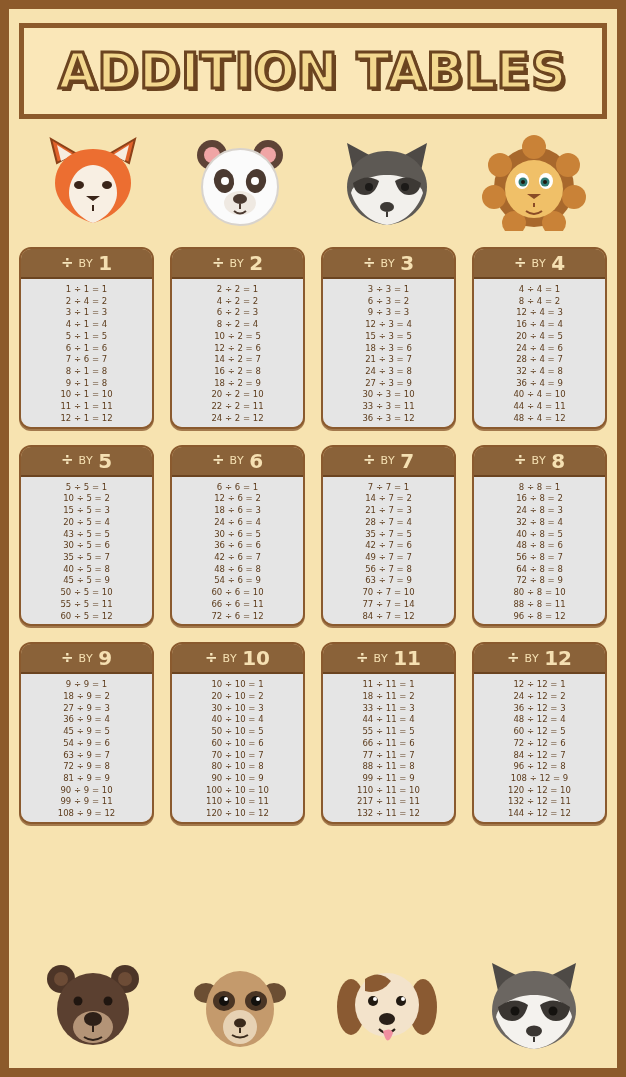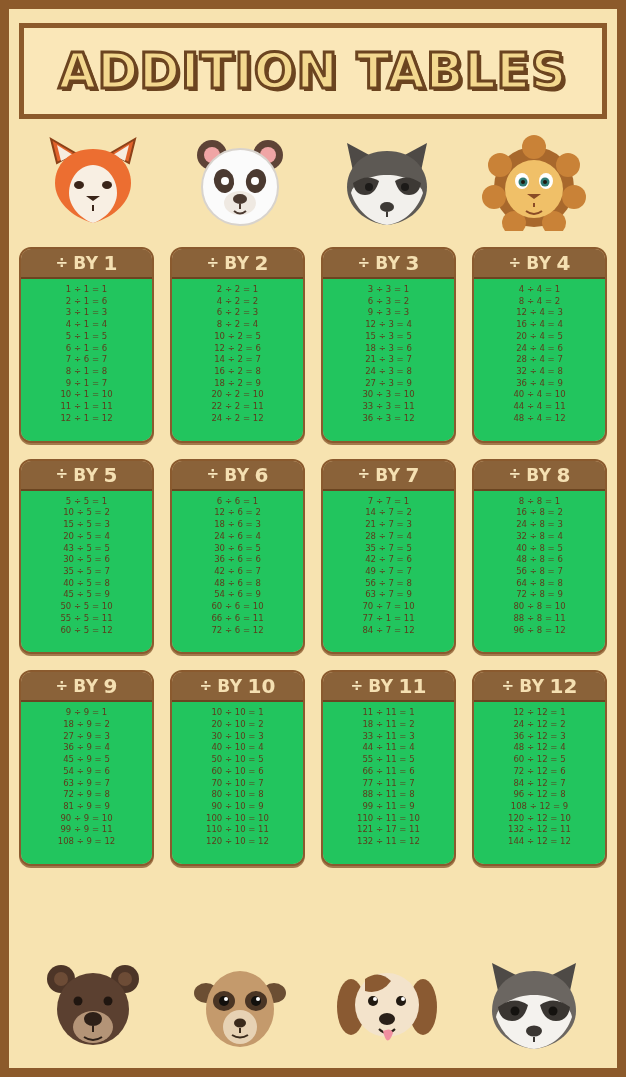--- a/index.html
+++ b/index.html
@@ -84,32 +84,32 @@
     color: #f5e0b2;
     border-radius: 9px 9px 0 0;
   }
   .card-head .sym {
     font-size: 15px;
     font-weight: bold;
     line-height: 1;
     color: #f7e6bd;
   }
   .card-head .by {
-    font-size: 17px;
-    font-weight: bold;
+    font-size: 11px;
+    font-weight: normal;
     letter-spacing: .5px;
   }
   .card-head .num {
     font-size: 20px;
     font-weight: bold;
     line-height: 1;
   }
   .card-body {
-    padding: 5px 4px 16px 4px;
-    background: #22c55e;
+    padding: 5px 4px 2px 4px;
+    background: #e5e5e5;
   }
   .row-line {
     font-size: 8.5px;
     color: #5d3c1c;
     text-align: center;
     line-height: 1.38;
     white-space: nowrap;
     font-family: "DejaVu Sans", sans-serif;
   }
 </style>
@@ -200,28 +200,28 @@
   <div class="grid">
 
     <div class="card">
       <div class="card-head">
         <span class="sym">÷</span>
         <span class="by">BY</span>
         <span class="num">1</span>
       </div>
       <div class="card-body">
         <div class="row-line">1 ÷ 1 = 1</div>
-        <div class="row-line">2 ÷ 1 = 6</div>
+        <div class="row-line">2 ÷ 4 = 2</div>
         <div class="row-line">3 ÷ 1 = 3</div>
         <div class="row-line">4 ÷ 1 = 4</div>
         <div class="row-line">5 ÷ 1 = 5</div>
         <div class="row-line">6 ÷ 1 = 6</div>
         <div class="row-line">7 ÷ 6 = 7</div>
         <div class="row-line">8 ÷ 1 = 8</div>
-        <div class="row-line">9 ÷ 1 = 7</div>
+        <div class="row-line">9 ÷ 1 = 8</div>
         <div class="row-line">10 ÷ 1 = 10</div>
         <div class="row-line">11 ÷ 1 = 11</div>
         <div class="row-line">12 ÷ 1 = 12</div>
       </div>
     </div>
 
     <div class="card">
       <div class="card-head">
         <span class="sym">÷</span>
         <span class="by">BY</span>
@@ -341,21 +341,21 @@
         <div class="row-line">7 ÷ 7 = 1</div>
         <div class="row-line">14 ÷ 7 = 2</div>
         <div class="row-line">21 ÷ 7 = 3</div>
         <div class="row-line">28 ÷ 7 = 4</div>
         <div class="row-line">35 ÷ 7 = 5</div>
         <div class="row-line">42 ÷ 7 = 6</div>
         <div class="row-line">49 ÷ 7 = 7</div>
         <div class="row-line">56 ÷ 7 = 8</div>
         <div class="row-line">63 ÷ 7 = 9</div>
         <div class="row-line">70 ÷ 7 = 10</div>
-        <div class="row-line">77 ÷ 1 = 11</div>
+        <div class="row-line">77 ÷ 7 = 14</div>
         <div class="row-line">84 ÷ 7 = 12</div>
       </div>
     </div>
 
     <div class="card">
       <div class="card-head">
         <span class="sym">÷</span>
         <span class="by">BY</span>
         <span class="num">8</span>
       </div>
@@ -429,21 +429,21 @@
         <div class="row-line">11 ÷ 11 = 1</div>
         <div class="row-line">18 ÷ 11 = 2</div>
         <div class="row-line">33 ÷ 11 = 3</div>
         <div class="row-line">44 ÷ 11 = 4</div>
         <div class="row-line">55 ÷ 11 = 5</div>
         <div class="row-line">66 ÷ 11 = 6</div>
         <div class="row-line">77 ÷ 11 = 7</div>
         <div class="row-line">88 ÷ 11 = 8</div>
         <div class="row-line">99 ÷ 11 = 9</div>
         <div class="row-line">110 ÷ 11 = 10</div>
-        <div class="row-line">121 ÷ 17 = 11</div>
+        <div class="row-line">217 ÷ 11 = 11</div>
         <div class="row-line">132 ÷ 11 = 12</div>
       </div>
     </div>
 
     <div class="card">
       <div class="card-head">
         <span class="sym">÷</span>
         <span class="by">BY</span>
         <span class="num">12</span>
       </div>

